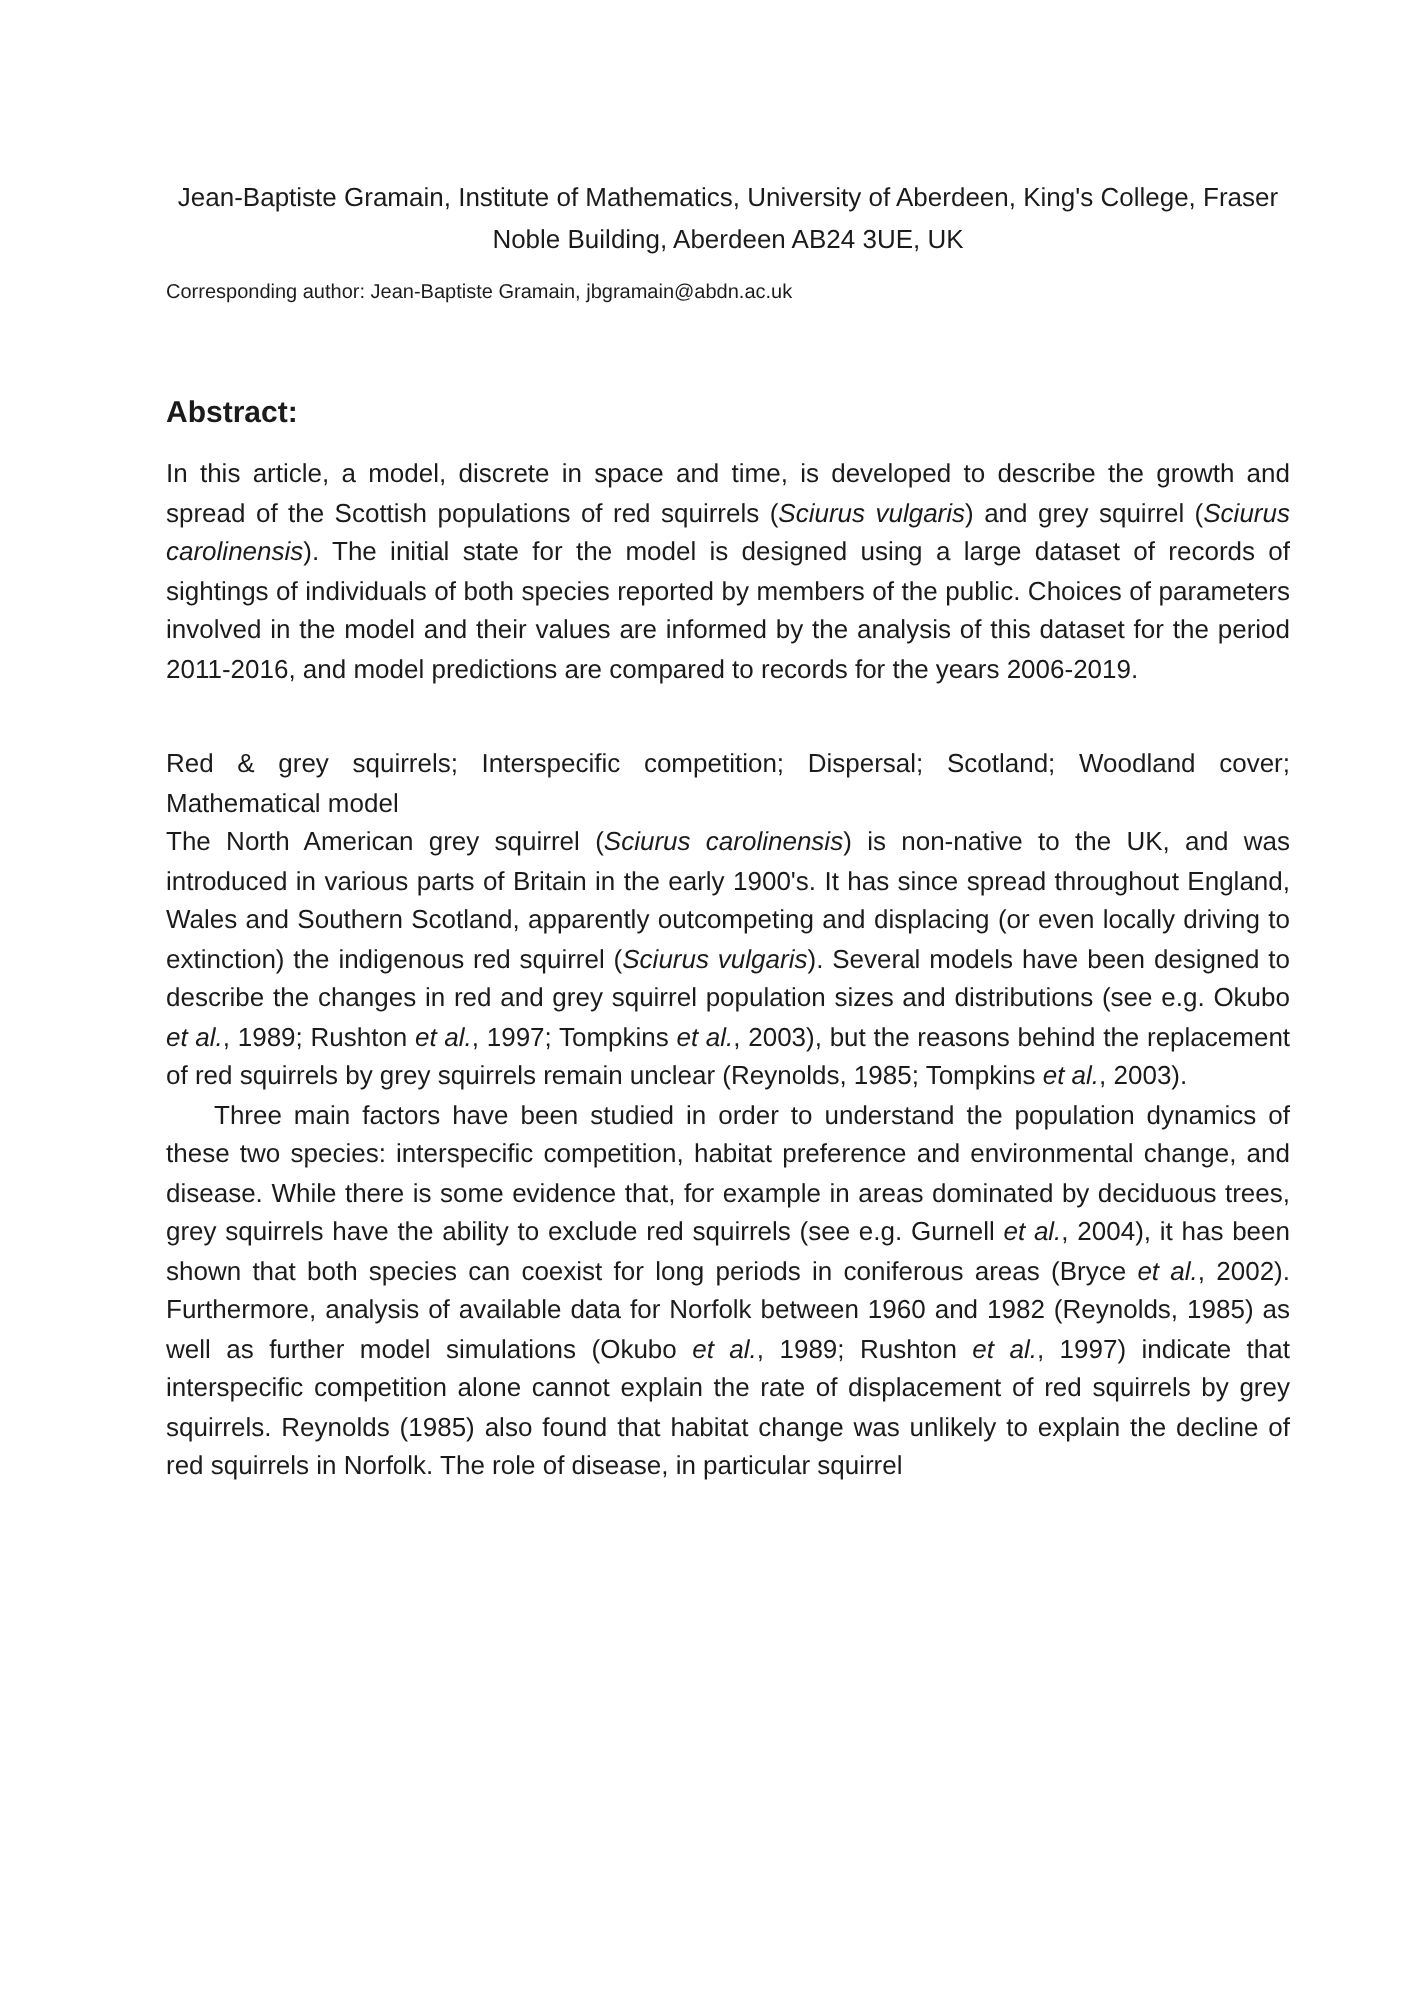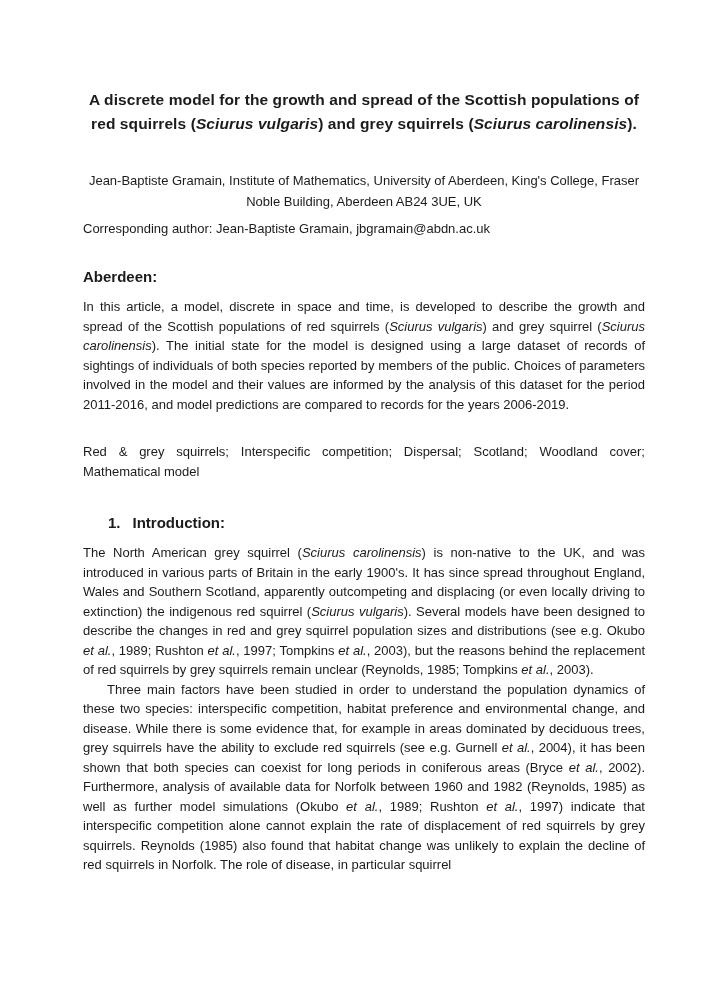--- a/index.html
+++ b/index.html
@@ -26,76 +26,71 @@
     margin: 0 0 34px 0;
     letter-spacing: 0.1px;
   }
   .affiliation {
     font-size: 13px;
     line-height: 21px;
     margin: 0 0 6px 0;
     text-align: center;
   }
   .corresponding {
-    font-size: 13px;
+    font-size: 10px;
     line-height: 21px;
-    margin: 0 0 28px 0;
+    margin: 0 0 40px 0;
     text-align: left;
   }
   .section-heading {
     font-size: 15px;
     font-weight: bold;
     line-height: 20px;
     margin: 0 0 10px 0;
   }
   .body-text {
     font-size: 13px;
     line-height: 19.5px;
     text-align: justify;
     margin: 0;
   }
   .abstract-body {
     margin-bottom: 28px;
   }
   .keywords-body {
-    margin-bottom: 32px;
   }
   .intro-heading {
     padding-left: 25px;
   }
   .intro-heading .num {
     display: inline-block;
     margin-right: 12px;
   }
   .para-indent {
     text-indent: 24px;
   }
   i {
     font-style: italic;
   }
 </style>
 </head>
 <body>
 
 <div class="page">
 
-  <h1 class="title">A discrete model for the growth and spread of the Scottish populations of red squirrels (<i>Sciurus vulgaris</i>) and grey squirrels (<i>Sciurus carolinensis</i>).</h1>
 
   <p class="affiliation">Jean-Baptiste Gramain, Institute of Mathematics, University of Aberdeen, King's College, Fraser Noble Building, Aberdeen AB24 3UE, UK</p>
 
   <p class="corresponding">Corresponding author: Jean-Baptiste Gramain, jbgramain@abdn.ac.uk</p>
 
-  <h2 class="section-heading">Aberdeen:</h2>
+  <h2 class="section-heading">Abstract:</h2>
 
   <p class="body-text abstract-body">In this article, a model, discrete in space and time, is developed to describe the growth and spread of the Scottish populations of red squirrels (<i>Sciurus vulgaris</i>) and grey squirrel (<i>Sciurus carolinensis</i>). The initial state for the model is designed using a large dataset of records of sightings of individuals of both species reported by members of the public. Choices of parameters involved in the model and their values are informed by the analysis of this dataset for the period 2011-2016, and model predictions are compared to records for the years 2006-2019.</p>
 
 
   <p class="body-text keywords-body">Red &amp; grey squirrels; Interspecific competition; Dispersal; Scotland; Woodland cover; Mathematical model</p>
 
-  <h2 class="section-heading intro-heading">
-    <span class="num">1.</span><span>Introduction:</span>
-  </h2>
 
   <p class="body-text">The North American grey squirrel (<i>Sciurus carolinensis</i>) is non-native to the UK, and was introduced in various parts of Britain in the early 1900's. It has since spread throughout England, Wales and Southern Scotland, apparently outcompeting and displacing (or even locally driving to extinction) the indigenous red squirrel (<i>Sciurus vulgaris</i>). Several models have been designed to describe the changes in red and grey squirrel population sizes and distributions (see e.g. Okubo <i>et al.</i>, 1989; Rushton <i>et al.</i>, 1997; Tompkins <i>et al.</i>, 2003), but the reasons behind the replacement of red squirrels by grey squirrels remain unclear (Reynolds, 1985; Tompkins <i>et al.</i>, 2003).</p>
 
   <p class="body-text para-indent">Three main factors have been studied in order to understand the population dynamics of these two species: interspecific competition, habitat preference and environmental change, and disease. While there is some evidence that, for example in areas dominated by deciduous trees, grey squirrels have the ability to exclude red squirrels (see e.g. Gurnell <i>et al.</i>, 2004), it has been shown that both species can coexist for long periods in coniferous areas (Bryce <i>et al.</i>, 2002). Furthermore, analysis of available data for Norfolk between 1960 and 1982 (Reynolds, 1985) as well as further model simulations (Okubo <i>et al.</i>, 1989; Rushton <i>et al.</i>, 1997) indicate that interspecific competition alone cannot explain the rate of displacement of red squirrels by grey squirrels. Reynolds (1985) also found that habitat change was unlikely to explain the decline of red squirrels in Norfolk. The role of disease, in particular squirrel</p>
 
 </div>
 
 </body></html>

